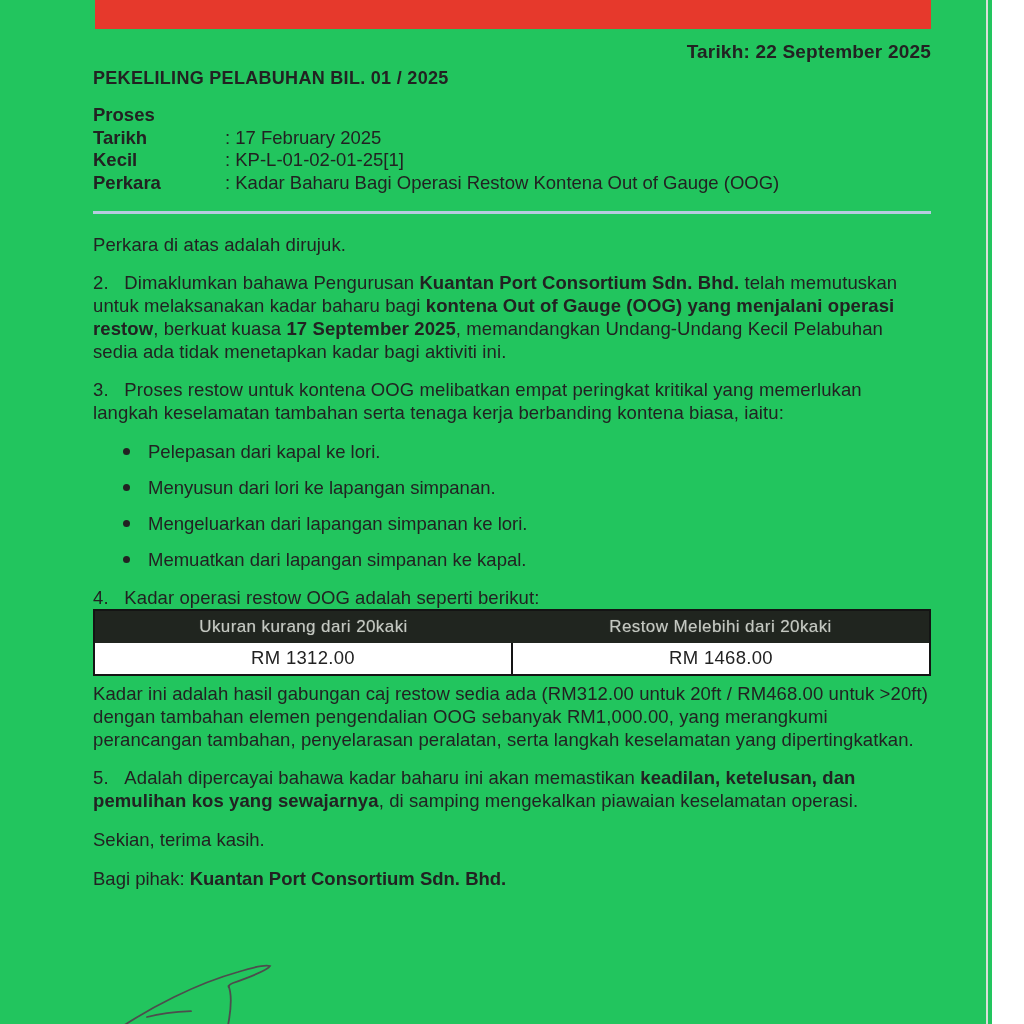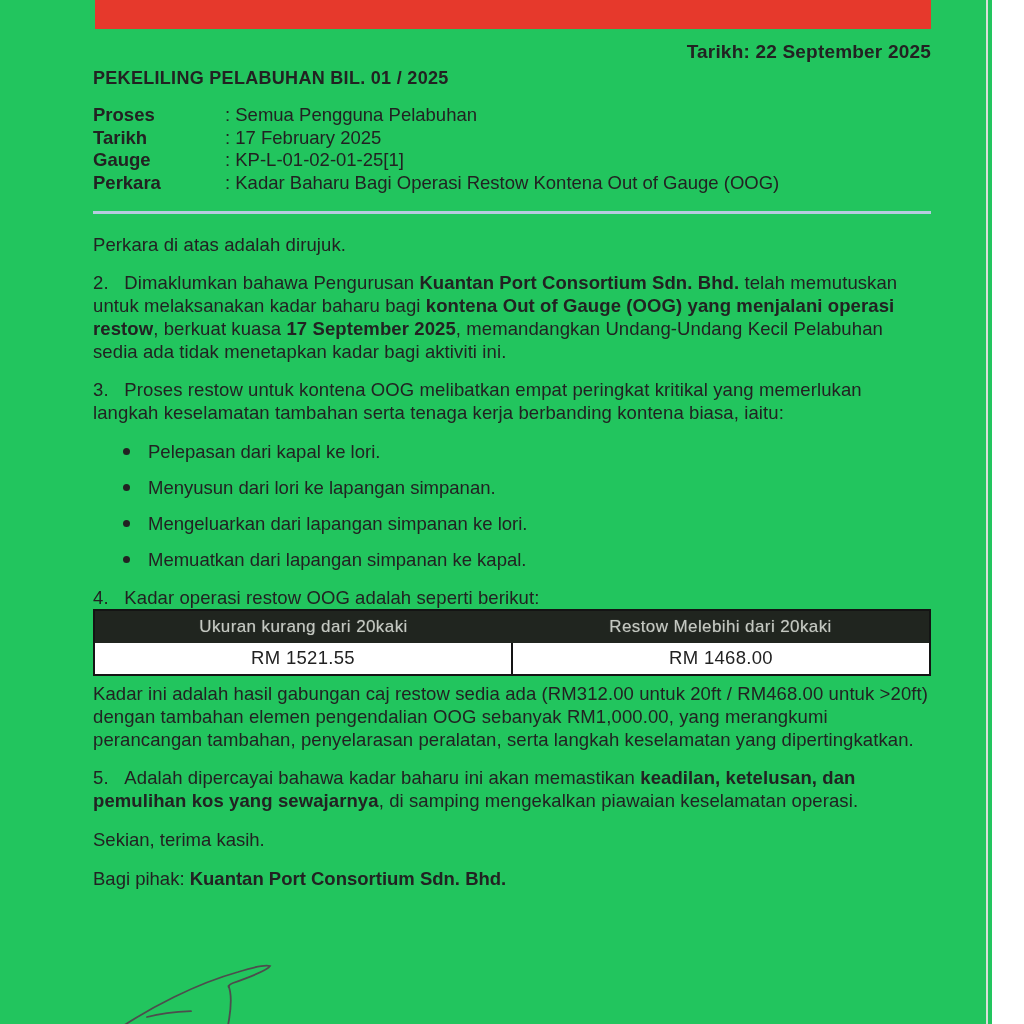--- a/index.html
+++ b/index.html
@@ -136,28 +136,27 @@
 
   <div class="content">
 
     <div class="date-line">Tarikh: 22 September 2025</div>
 
     <div class="title">PEKELILING PELABUHAN BIL. 01 / 2025</div>
 
     <div class="meta">
       <div class="meta-row">
         <span class="meta-label">Proses</span>
-        <span class="meta-value">: Semua Pengguna Pelabuhan</span>
       </div>
       <div class="meta-row">
         <span class="meta-label">Tarikh</span>
         <span class="meta-value">: 17 February 2025</span>
       </div>
       <div class="meta-row">
-        <span class="meta-label">Gauge</span>
+        <span class="meta-label">Kecil</span>
         <span class="meta-value">: KP-L-01-02-01-25[1]</span>
       </div>
       <div class="meta-row">
         <span class="meta-label">Perkara</span>
         <span class="meta-value">: Kadar Baharu Bagi Operasi Restow Kontena Out of Gauge (OOG)</span>
       </div>
     </div>
 
     <div class="divider"></div>
 
@@ -187,21 +186,21 @@
     </ul>
 
     <p class="body-text"><span>4.&nbsp;&nbsp;&nbsp;Kadar operasi restow OOG adalah seperti berikut:</span></p>
 
     <div class="rate-table">
       <div class="rate-head">
         <div class="rate-head-cell">Ukuran kurang dari 20kaki</div>
         <div class="rate-head-cell">Restow Melebihi dari 20kaki</div>
       </div>
       <div class="rate-body">
-        <div class="rate-cell left">RM 1521.55</div>
+        <div class="rate-cell left">RM 1312.00</div>
         <div class="rate-cell">RM 1468.00</div>
       </div>
     </div>
 
     <p class="body-text after-table"><span>Kadar ini adalah hasil gabungan caj restow sedia ada (RM312.00 untuk 20ft / RM468.00 untuk &gt;20ft) dengan tambahan elemen pengendalian OOG sebanyak RM1,000.00, yang merangkumi perancangan tambahan, penyelarasan peralatan, serta langkah keselamatan yang dipertingkatkan.</span></p>
 
     <p class="body-text"><span>5.&nbsp;&nbsp;&nbsp;Adalah dipercayai bahawa kadar baharu ini akan memastikan </span><span class="seg-bold">keadilan, ketelusan, dan pemulihan kos yang sewajarnya</span><span>, di samping mengekalkan piawaian keselamatan operasi.</span></p>
 
     <p class="closing-thanks">Sekian, terima kasih.</p>
 

